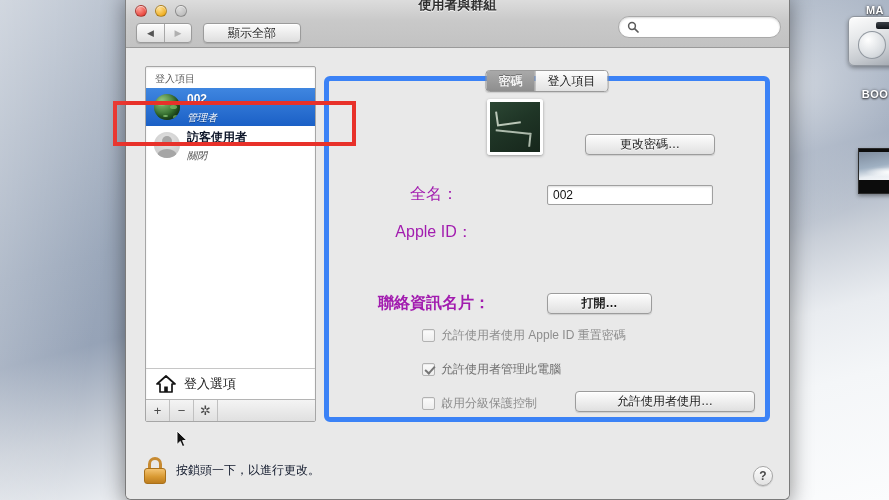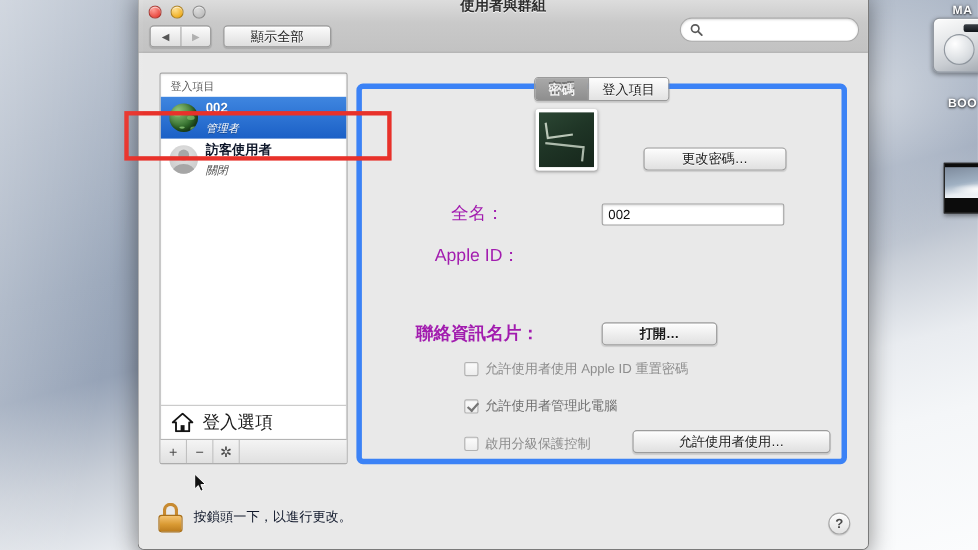--- a/index.html
+++ b/index.html
@@ -240,21 +240,21 @@
   }
   .sb-text { line-height: 1.15; }
   .sb-name { font-size: 12px; font-weight: bold; color: #0f172a; }
   .sb-sub  { font-size: 10px; color: #4a4a4a; font-style: italic; }
 
   .sb-login {
     border-top: 1px solid #c6c6c6;
     display: flex; align-items: center; gap: 8px;
     padding: 5px 10px; height: 31px;
   }
-  .sb-login-label { font-size: 16px; color: #1b1b1b; }
+  .sb-login-label { font-size: 13px; color: #1b1b1b; }
   .sb-toolbar {
     border-top: 1px solid #b4b4b4;
     height: 22px;
     display: flex;
     background: linear-gradient(#f4f4f4,#e0e0e0);
   }
   .sb-tb-btn {
     width: 24px;
     display: flex; align-items: center; justify-content: center;
     border-right: 1px solid #c0c0c0;

